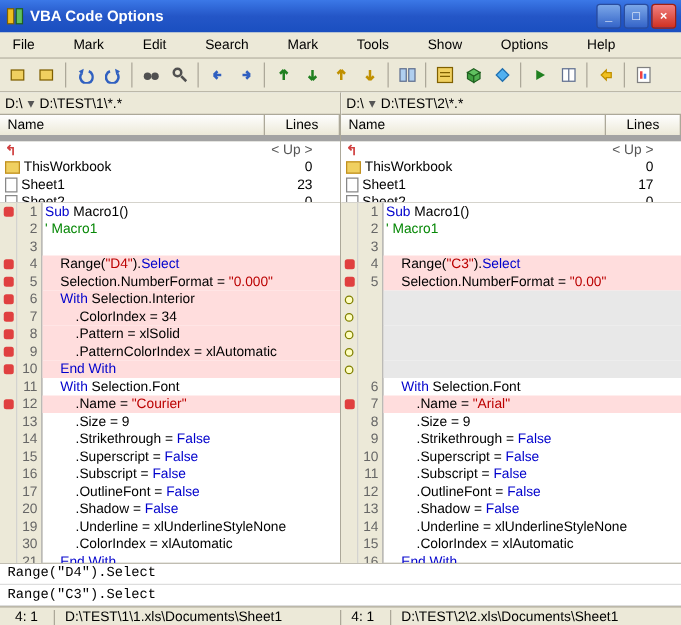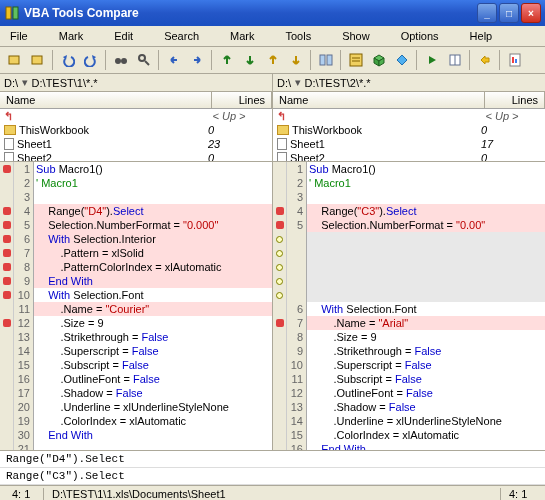--- a/index.html
+++ b/index.html
@@ -15,27 +15,27 @@
 .toolbar { display: flex; align-items: center; padding: 2px 4px; gap: 1px; background:#ece9d8; border-bottom:1px solid #aca899;}
 .tbtn { width: 22px; height: 22px; border: 1px solid transparent; display: flex; align-items: center; justify-content: center; cursor: pointer; }
 .tsep { width: 2px; height: 20px; border-left: 1px solid #aca899; margin: 0 2px; }
 .panes { display: flex; height: 376px; }
 .pane { flex: 1; display: flex; flex-direction: column; border-right: 1px solid #aca899; background:white; overflow:hidden;}
 .pane:last-child { border-right: none; }
 .pathbar { display: flex; align-items: center; padding: 2px 4px; background: #ece9d8; border-bottom:1px solid #aca899; gap:4px;}
 .drive { font-weight:normal; }
 .pathsep { color:#555; }
 .tree { background: white; height: 70px; overflow:auto; border-bottom:1px solid #aca899;}
-.tree-header { display: flex; background: #ece9d8; border-bottom: 1px solid #a3a3a3; }
+.tree-header { display: flex; background: #ece9d8; border-bottom: 5px solid #a3a3a3; }
 .th { padding: 2px 6px; border-right: 1px solid #aca899; background:linear-gradient(#fefefe,#ece9d8);}
 .th.name { flex: 1; }
-.th.lines { width: 60px; text-align:right;}
+.th.lines { width: 60px; text-align:center;}
 .tree-row { display: flex; padding: 1px 4px; align-items:center; }
 .tree-row .name { flex: 1; display:flex; align-items:center; gap:3px;}
-.tree-row .lines { width: 60px; padding-right:18px;font-style:italic;}
+.tree-row .lines { width: 60px; text-align: right; padding-right:18px;}
 .uprow { text-align:center; color:#555;}
 .code-area { flex: 1; display: flex; overflow:auto; font-family: 'Courier New', monospace; font-size: 11px; }
 .gutter { background: #ece9d8; width: 14px; border-right:1px solid #ccc; }
 .linenums { background: #ece9d8; width: 20px; text-align: right; padding-right: 3px; color: #666; border-right:1px solid #aaa;}
 .codelines { flex: 1; }
 .codeline { height: 14px; line-height: 14px; white-space: pre; padding-left:2px;}
 .codeline.diff { background: #fdd; }
 .codeline.missing { background: #e8e8e8; }
 .gut-row { height: 14px; display:flex; align-items:center; justify-content:center;}
 .gut-icon-warn { width:8px;height:8px;background:#e04040;border-radius:2px;display:inline-block;}
@@ -58,21 +58,21 @@
 </head>
 <body>
 
 <div class="titlebar">
   <span class="titlebar-icon">
       <svg width="14" height="14">
         <rect x="1" y="1" width="5" height="12" fill="#f0c020" stroke="#806000"></rect>
         <rect x="8" y="1" width="5" height="12" fill="#60c060" stroke="#206020"></rect>
       </svg>
     </span>
-  <span class="titlebar-title">VBA Tools Compare</span>
+  <span class="titlebar-title">VBA Code Options</span>
   <div class="titlebar-buttons">
     <div class="winbtn">_</div>
     <div class="winbtn">□</div>
     <div class="winbtn close">×</div>
   </div>
 </div>
 
 <div class="menubar">
     <span class="menu-item">File</span>
     <span class="menu-item">Mark</span>
@@ -315,20 +315,21 @@
           <div class="codeline">30</div>
           <div class="codeline">21</div>
         </div>
       <div class="codelines" id="left-lines">
           <div class="codeline "><span class="kw-blue">Sub</span> Macro1()</div>
           <div class="codeline "><span class="kw-green">' Macro1</span></div>
           <div class="codeline "></div>
           <div class="codeline diff">    Range(<span class="kw-red">"D4"</span>).<span class="kw-blue">Select</span></div>
           <div class="codeline diff">    Selection.NumberFormat = <span class="kw-red">"0.000"</span></div>
           <div class="codeline diff">    <span class="kw-blue">With</span> Selection.Interior</div>
+          <div class="codeline diff">        .ColorIndex = 34</div>
           <div class="codeline diff">        .Pattern = xlSolid</div>
           <div class="codeline diff">        .PatternColorIndex = xlAutomatic</div>
           <div class="codeline diff">    <span class="kw-blue">End With</span></div>
           <div class="codeline ">    <span class="kw-blue">With</span> Selection.Font</div>
           <div class="codeline diff">        .Name = <span class="kw-red">"Courier"</span></div>
           <div class="codeline ">        .Size = 9</div>
           <div class="codeline ">        .Strikethrough = <span class="kw-blue">False</span></div>
           <div class="codeline ">        .Superscript = <span class="kw-blue">False</span></div>
           <div class="codeline ">        .Subscript = <span class="kw-blue">False</span></div>
           <div class="codeline ">        .OutlineFont = <span class="kw-blue">False</span></div>
@@ -473,13 +474,14 @@
 
 <div class="bottom-bars">
   <div class="bbar">    Range("D4").Select</div>
   <div class="bbar">    Range("C3").Select</div>
 </div>
 
 <div class="statusbar">
   <div class="status-cell pos">4: 1</div>
   <div class="status-cell path">D:\TEST\1\1.xls\Documents\Sheet1</div>
   <div class="status-cell pos">4: 1</div>
+  <div class="status-cell path">D:\TEST\2\2.xls\Documents\Sheet1</div>
 </div>
 
 </body></html>

